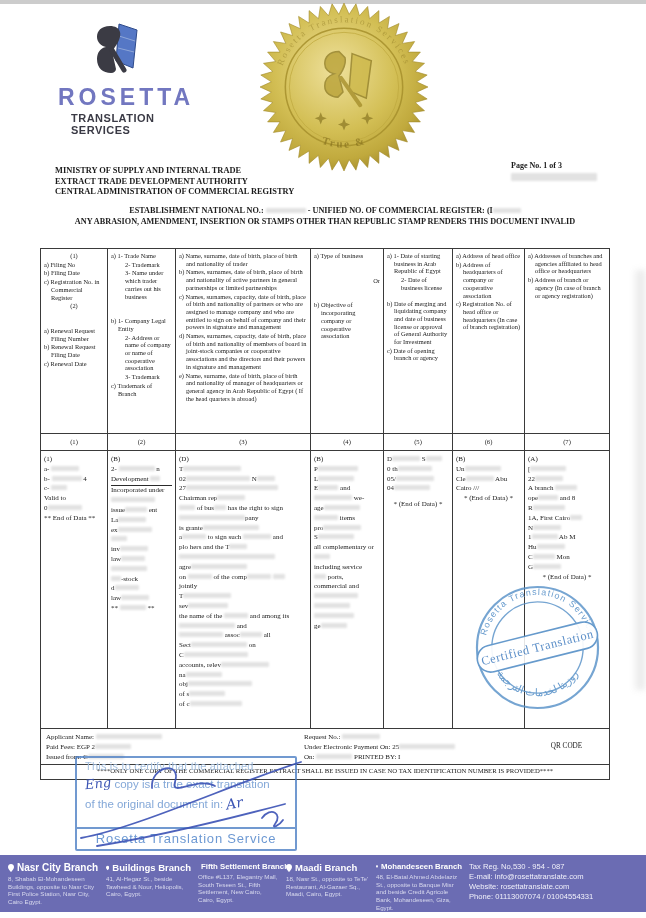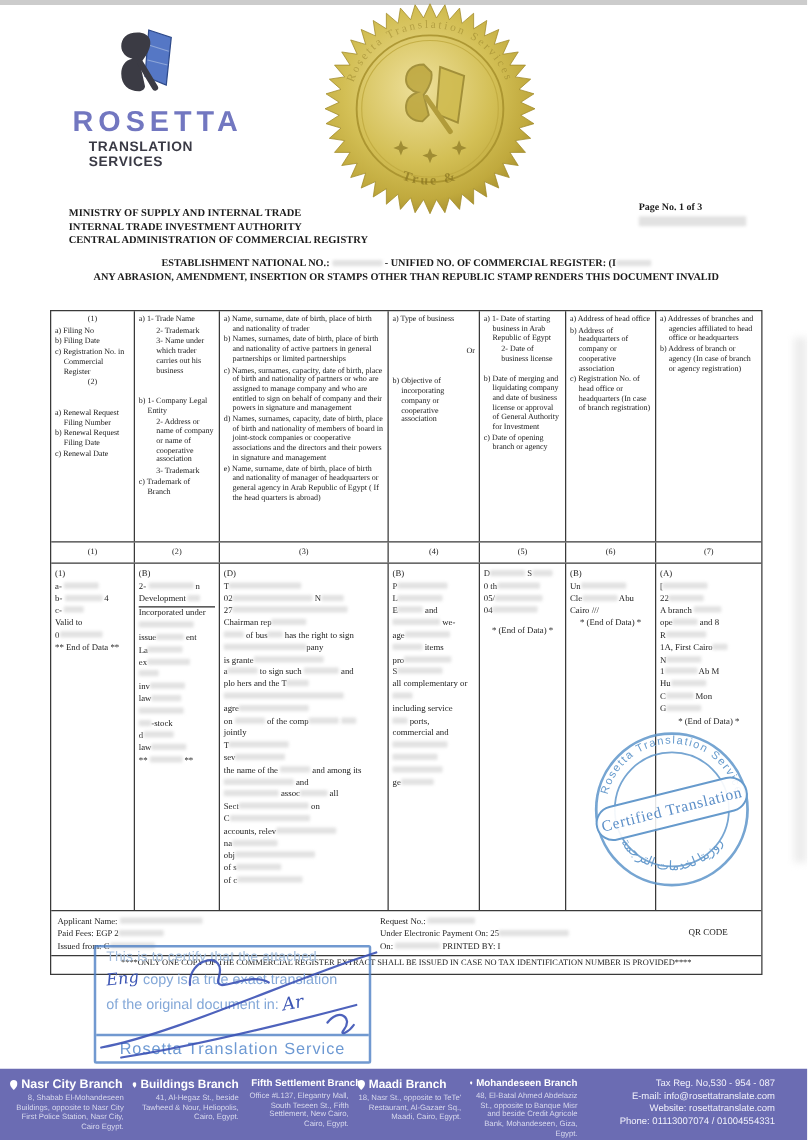--- a/index.html
+++ b/index.html
@@ -66,21 +66,21 @@
       display:inline-block;transform:rotate(-6deg);}
   .hw2{font-size:14px;transform:rotate(-10deg);}
   .cs-foot{position:absolute;left:0;bottom:0;width:100%;box-sizing:border-box;border-top:2px solid rgba(77,127,196,.8);
            text-align:center;font-size:13px;letter-spacing:.8px;color:#6d99d3;padding:2px 0 3px 0;}
   .signature{position:absolute;left:-10px;top:-12px;pointer-events:none;}
 
   
   .footer{position:absolute;left:0;top:855px;width:646px;height:57px;background:#6b6cb3;
           box-sizing:border-box;display:flex;padding:7px 4px 0 8px;
           font-family:"Liberation Sans",sans-serif;}
-  .fcol{box-sizing:border-box;padding-right:7px;text-align:right;}
+  .fcol{box-sizing:border-box;padding-right:7px;}
   .fname{color:#ffffff;font-weight:bold;font-size:9.5px;display:flex;align-items:center;gap:3px;margin-bottom:2px;white-space:nowrap;}
   .fcol.small .fname{font-size:7.8px;}
   .faddr{color:#d9daee;font-size:6.2px;line-height:7.7px;}
   .fcontact div{color:#f1f1fb;font-size:7.6px;line-height:10px;}
 </style>
 </head>
 <body>
 
 <div class="page">
   <div class="scan-top"></div>
@@ -126,21 +126,21 @@
     </g>
     <g fill="#93802a" opacity="0.8">
       <path transform="translate(62,116)" d="M0,-6 L1.7,-1.7 L6,0 L1.7,1.7 L0,6 L-1.7,1.7 L-6,0 L-1.7,-1.7 Z"></path>
       <path transform="translate(85,122)" d="M0,-6 L1.7,-1.7 L6,0 L1.7,1.7 L0,6 L-1.7,1.7 L-6,0 L-1.7,-1.7 Z"></path>
       <path transform="translate(108,116)" d="M0,-6 L1.7,-1.7 L6,0 L1.7,1.7 L0,6 L-1.7,1.7 L-6,0 L-1.7,-1.7 Z"></path>
     </g>
   </svg>
 
   <div class="ministry">
       <div>MINISTRY OF SUPPLY AND INTERNAL TRADE</div>
-      <div>INTERNAL TRADE INVESTMENT AUTHORITY</div>
+      <div>EXTRACT TRADE DEVELOPMENT AUTHORITY</div>
       <div>CENTRAL ADMINISTRATION OF COMMERCIAL REGISTRY</div>
     </div>
   <div class="pageno">
     <span>Page No. 1 of 3</span>
     <span class="redact"></span>
   </div>
   <div class="extract">
       <div>ESTABLISHMENT NATIONAL NO.: <span class="redact" style="width: 40px;"></span> - UNIFIED NO. OF COMMERCIAL REGISTER: (I<span class="redact" style="width: 28px;"></span></div>
       <div>ANY ABRASION, AMENDMENT, INSERTION OR STAMPS OTHER THAN REPUBLIC STAMP RENDERS THIS DOCUMENT INVALID</div>
     </div>

